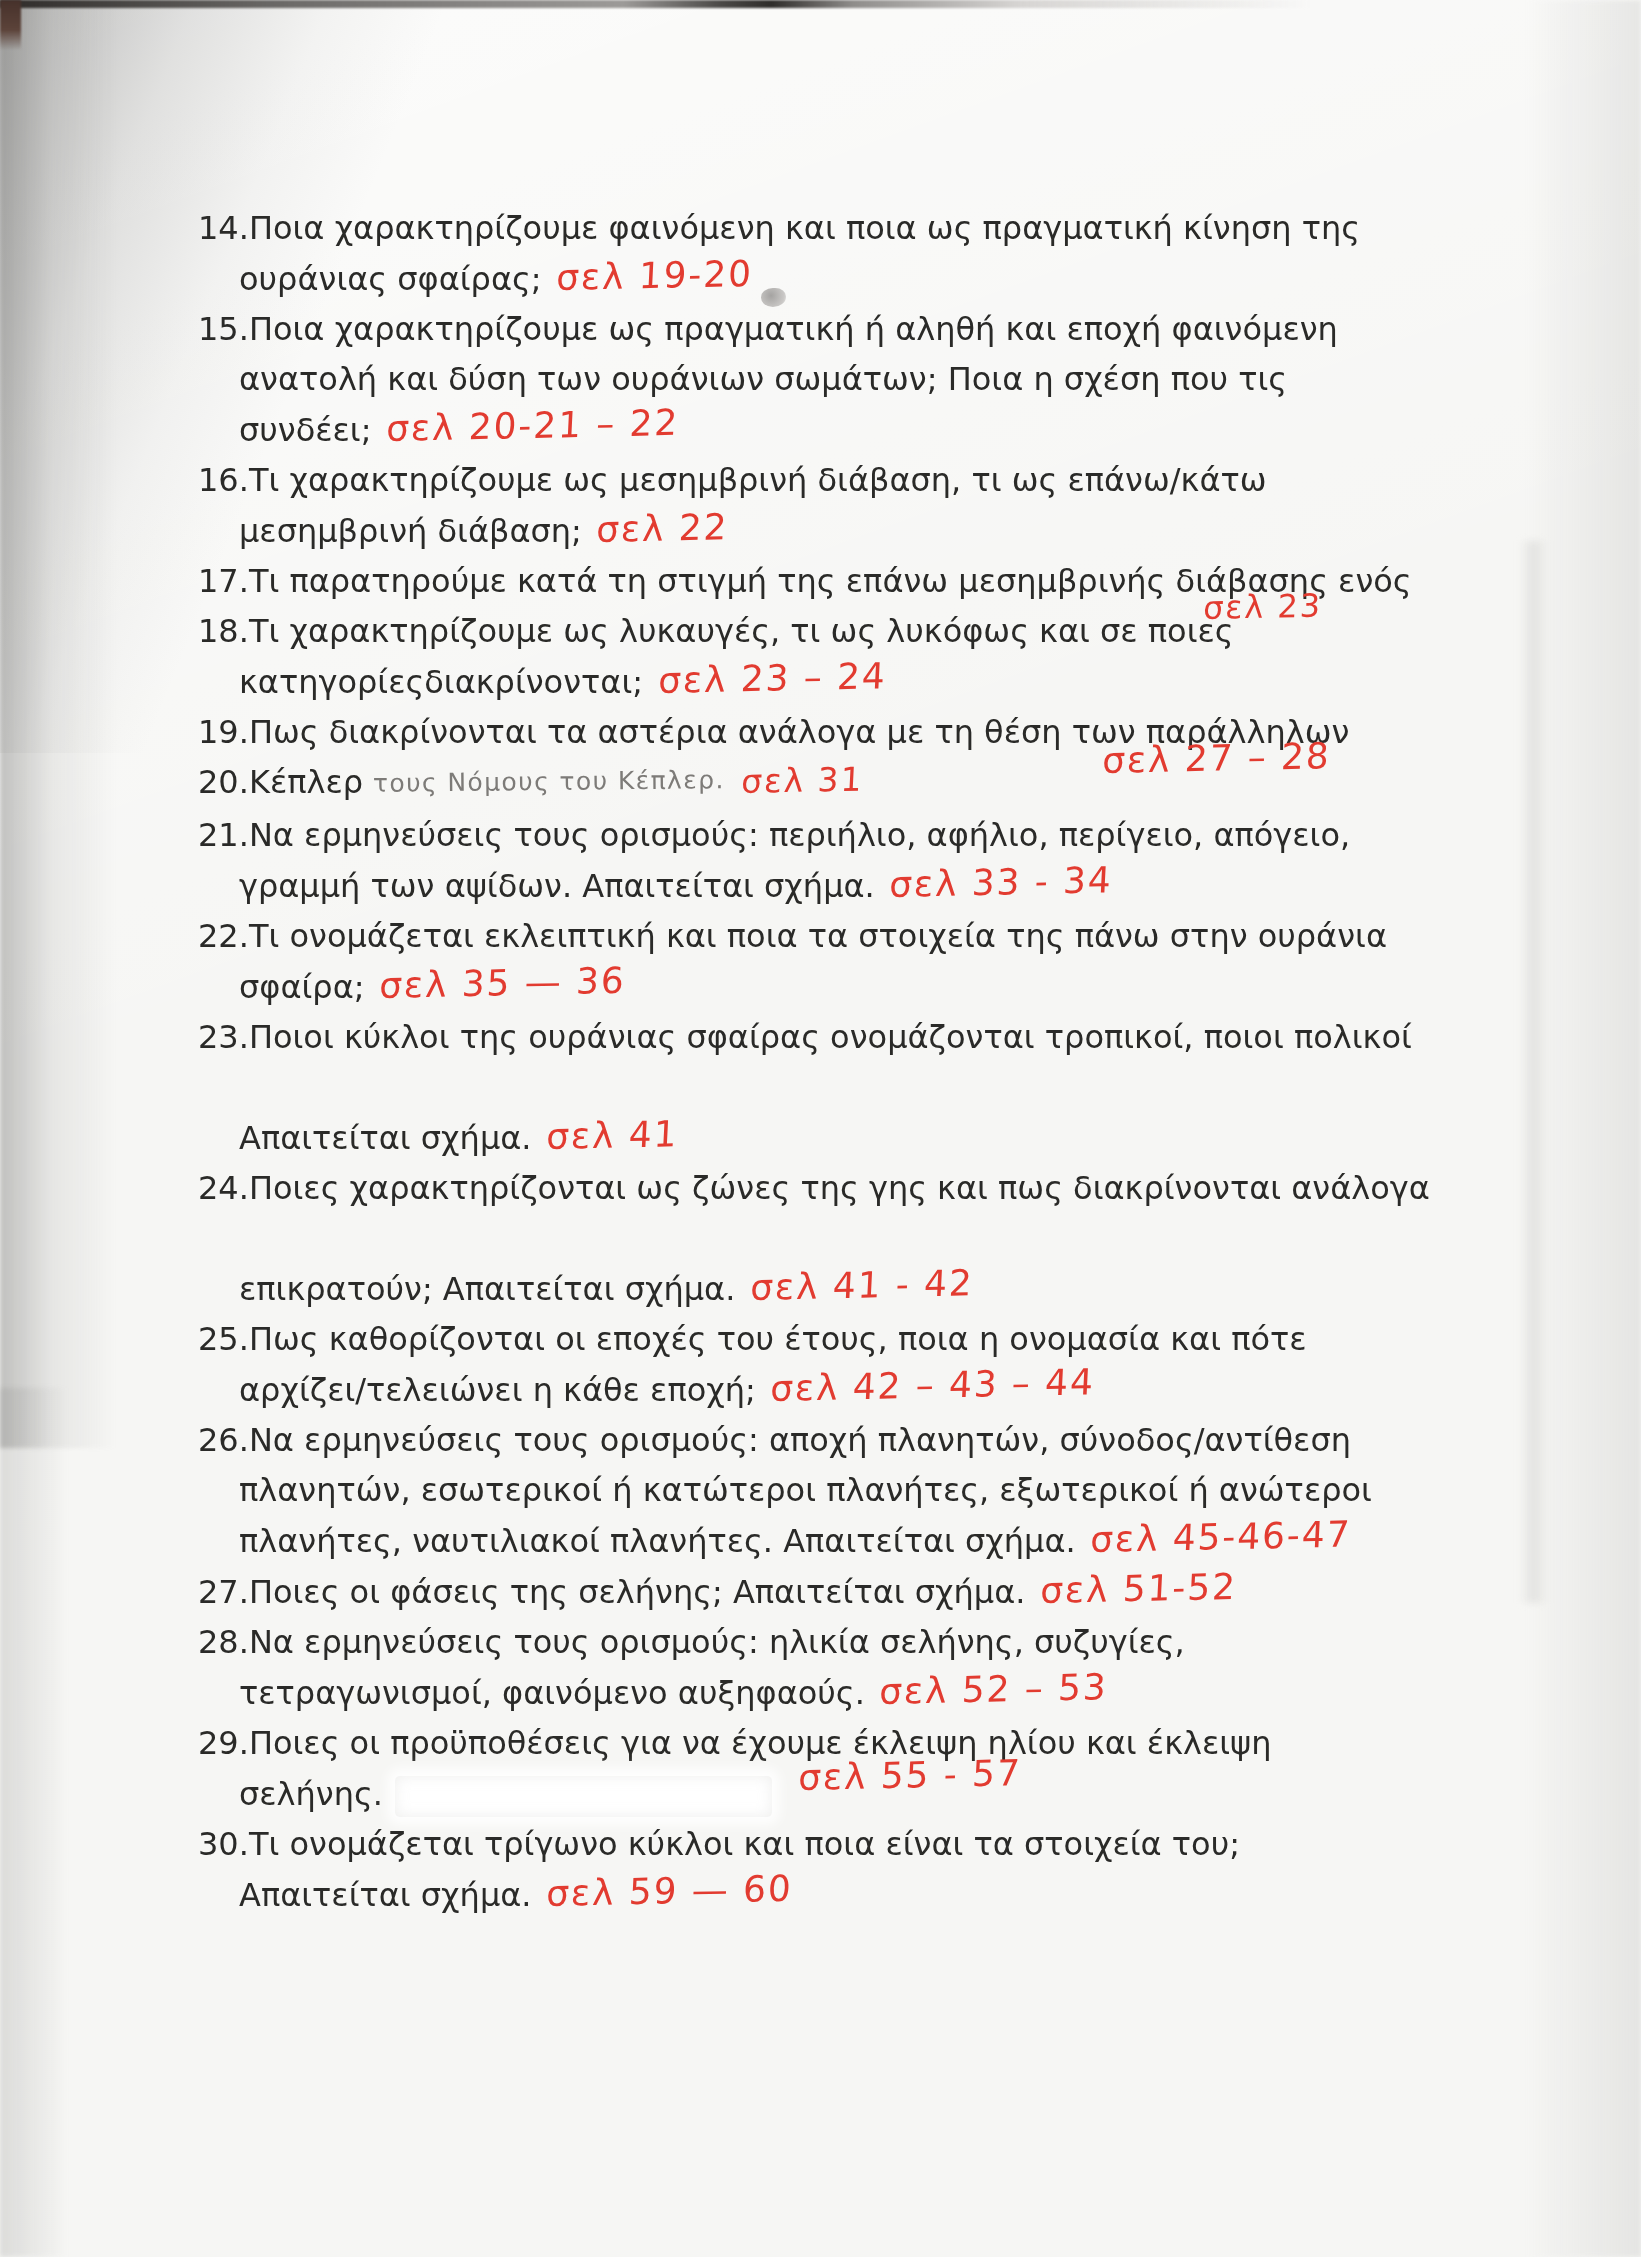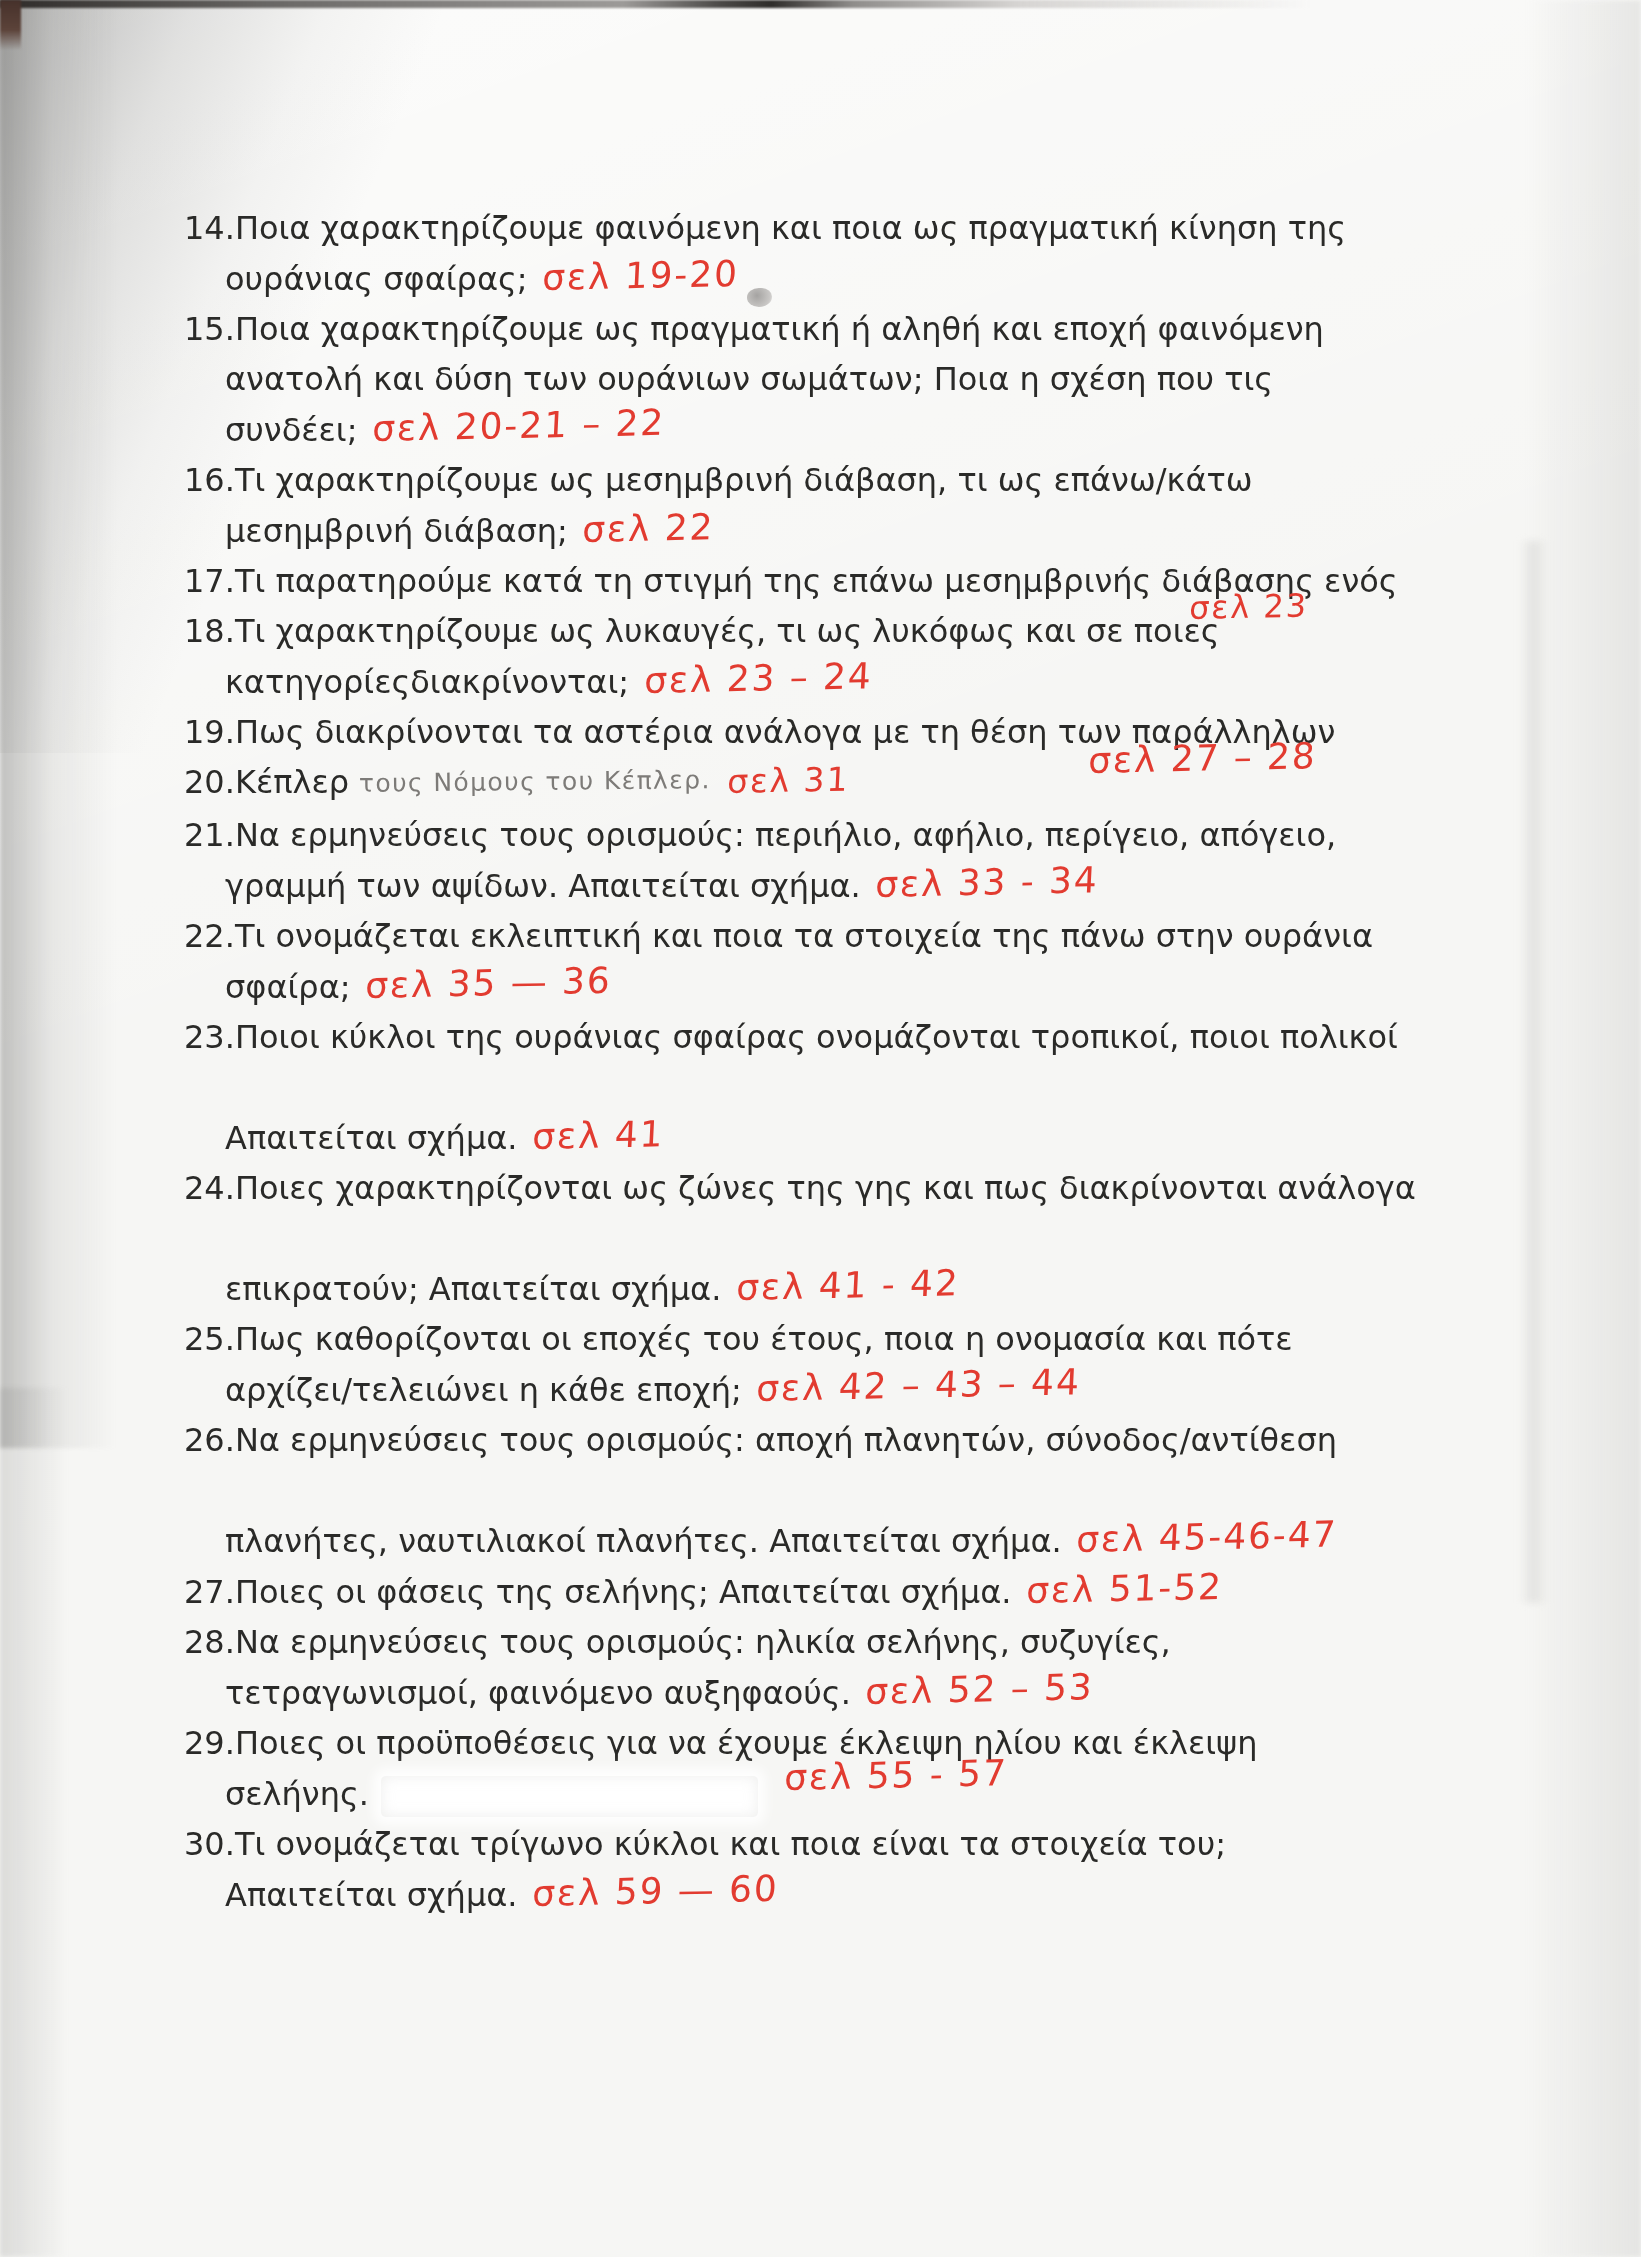--- a/index.html
+++ b/index.html
@@ -47,21 +47,21 @@
     filter:blur(1.9px);
   }
   .right-crease {
     position:absolute; top:541px; right:93px; width:29px; height:1062px;
     background:linear-gradient(to right, rgba(205,205,203,0), rgba(205,205,203,.45), rgba(205,205,203,0));
     filter:blur(3.9px);
   }
 
   
   .content {
-    position:absolute; top:203px; left:184px; width:1294px;
+    position:absolute; top:203px; left:198px; width:1294px;
     font-size:32px; line-height:50px;
   }
   .item { padding-left:41px; position:relative; }
   .num  { margin-left:-41px; }
   .t    { white-space:nowrap; }
 
   .red {
     display:inline-block;
     color:#e23b30;
     font-size:36px;
@@ -124,20 +124,20 @@
       <div class="item item-16"><span class="num">16.</span><span class="t">Τι χαρακτηρίζουμε ως μεσημβρινή διάβαση, τι ως επάνω/κάτω</span><br><span class="t">μεσημβρινή διάβαση;</span><span class="red">σελ 22</span></div>
       <div class="item item-17"><span class="num">17.</span><span class="t">Τι παρατηρούμε κατά τη στιγμή της επάνω μεσημβρινής διάβασης ενός</span><span class="red">σελ 23</span><br></div>
       <div class="item item-18"><span class="num">18.</span><span class="t">Τι χαρακτηρίζουμε ως λυκαυγές, τι ως λυκόφως και σε ποιες</span><br><span class="t">κατηγορίεςδιακρίνονται;</span><span class="red">σελ 23 – 24</span></div>
       <div class="item item-19"><span class="num">19.</span><span class="t">Πως διακρίνονται τα αστέρια ανάλογα με τη θέση των παράλληλων</span><span class="red">σελ 27 – 28</span><br></div>
       <div class="item item-20"><span class="num">20.</span><span class="t">Κέπλερ</span><span class="pencil">τους Νόμους του Κέπλερ.</span><span class="red">σελ 31</span></div>
       <div class="item item-21"><span class="num">21.</span><span class="t">Να ερμηνεύσεις τους ορισμούς: περιήλιο, αφήλιο, περίγειο, απόγειο,</span><br><span class="t">γραμμή των αψίδων. Απαιτείται σχήμα.</span><span class="red">σελ 33 - 34</span></div>
       <div class="item item-22"><span class="num">22.</span><span class="t">Τι ονομάζεται εκλειπτική και ποια τα στοιχεία της πάνω στην ουράνια</span><br><span class="t">σφαίρα;</span><span class="red">σελ 35 — 36</span></div>
       <div class="item item-23"><span class="num">23.</span><span class="t">Ποιοι κύκλοι της ουράνιας σφαίρας ονομάζονται τροπικοί, ποιοι πολικοί</span><br><br><span class="t">Απαιτείται σχήμα.</span><span class="red">σελ 41</span></div>
       <div class="item item-24"><span class="num">24.</span><span class="t">Ποιες χαρακτηρίζονται ως ζώνες της γης και πως διακρίνονται ανάλογα</span><br><br><span class="t">επικρατούν; Απαιτείται σχήμα.</span><span class="red">σελ 41 - 42</span></div>
       <div class="item item-25"><span class="num">25.</span><span class="t">Πως καθορίζονται οι εποχές του έτους, ποια η ονομασία και πότε</span><br><span class="t">αρχίζει/τελειώνει η κάθε εποχή;</span><span class="red">σελ 42 – 43 – 44</span></div>
-      <div class="item item-26"><span class="num">26.</span><span class="t">Να ερμηνεύσεις τους ορισμούς: αποχή πλανητών, σύνοδος/αντίθεση</span><br><br><span class="t">πλανήτες, ναυτιλιακοί πλανήτες. Απαιτείται σχήμα.</span><span class="red">σελ 45-46-47</span></div>
+      <div class="item item-26"><span class="num">26.</span><span class="t">Να ερμηνεύσεις τους ορισμούς: αποχή πλανητών, σύνοδος/αντίθεση</span><br><span class="t">πλανητών, εσωτερικοί ή κατώτεροι πλανήτες, εξωτερικοί ή ανώτεροι</span><br><span class="t">πλανήτες, ναυτιλιακοί πλανήτες. Απαιτείται σχήμα.</span><span class="red">σελ 45-46-47</span></div>
       <div class="item item-27"><span class="num">27.</span><span class="t">Ποιες οι φάσεις της σελήνης; Απαιτείται σχήμα.</span><span class="red">σελ 51-52</span></div>
       <div class="item item-28"><span class="num">28.</span><span class="t">Να ερμηνεύσεις τους ορισμούς: ηλικία σελήνης, συζυγίες,</span><br><span class="t">τετραγωνισμοί, φαινόμενο αυξηφαούς.</span><span class="red">σελ 52 – 53</span></div>
       <div class="item item-29"><span class="num">29.</span><span class="t">Ποιες οι προϋποθέσεις για να έχουμε έκλειψη ηλίου και έκλειψη</span><br><span class="t">σελήνης.</span><span class="whiteout"></span><span class="red">σελ 55 - 57</span></div>
       <div class="item item-30"><span class="num">30.</span><span class="t">Τι ονομάζεται τρίγωνο κύκλοι και ποια είναι τα στοιχεία του;</span><br><span class="t">Απαιτείται σχήμα.</span><span class="red">σελ 59 — 60</span></div>
     </div>
 </div>
 
 
 </body></html>

